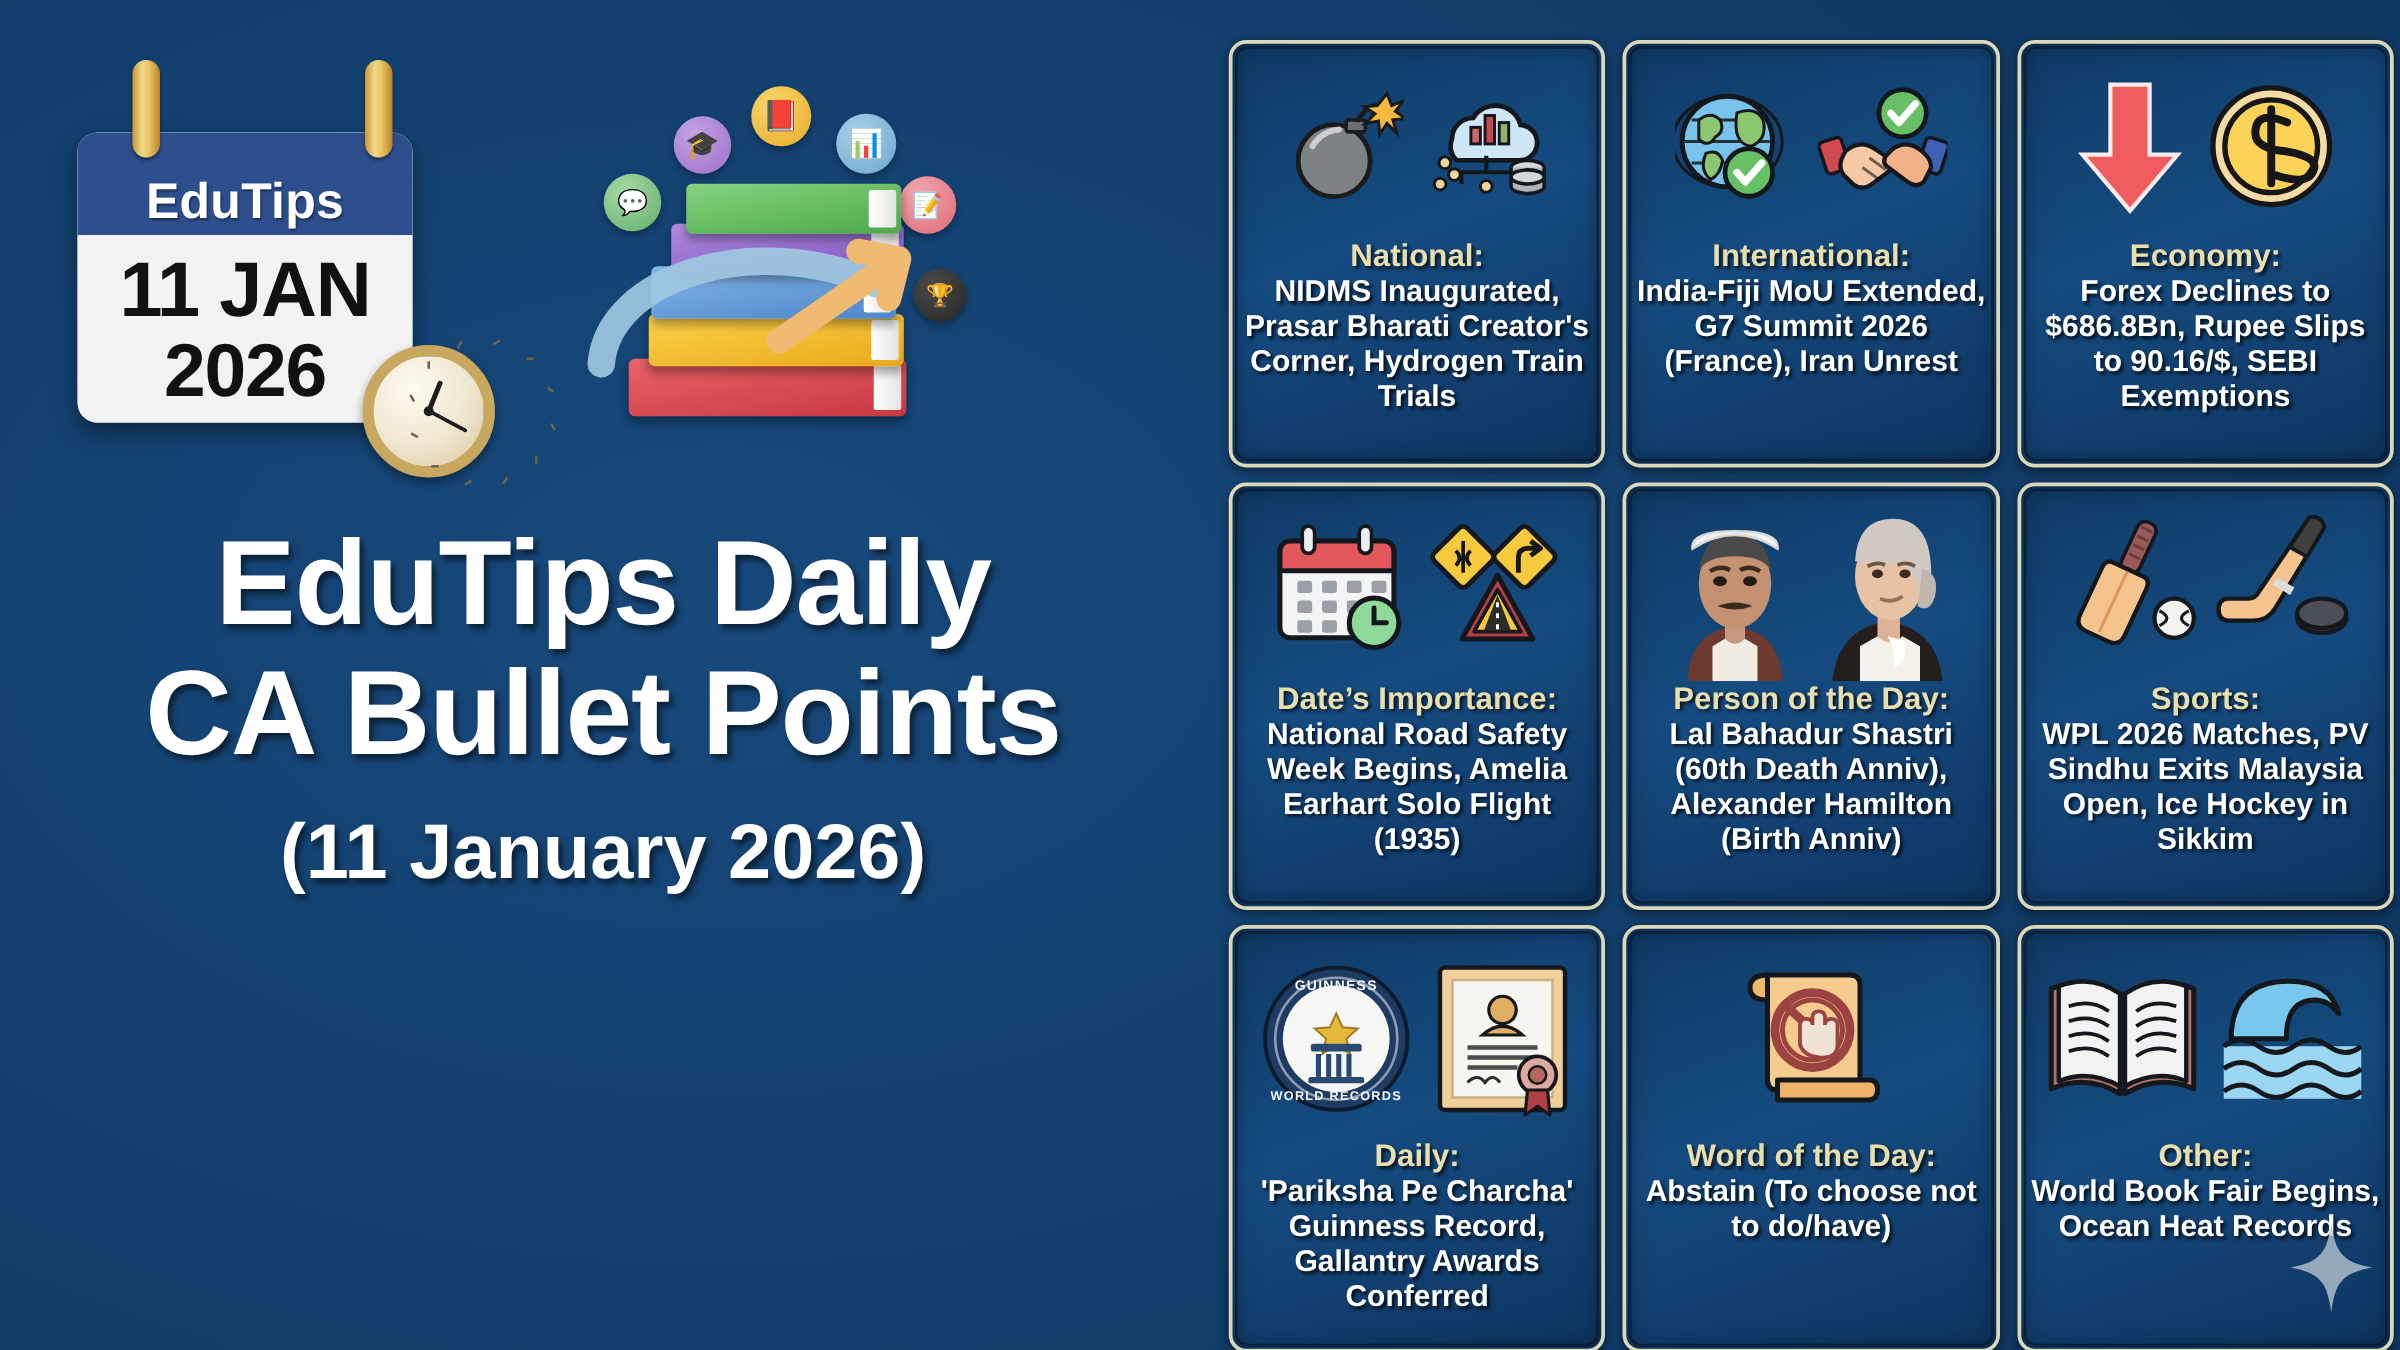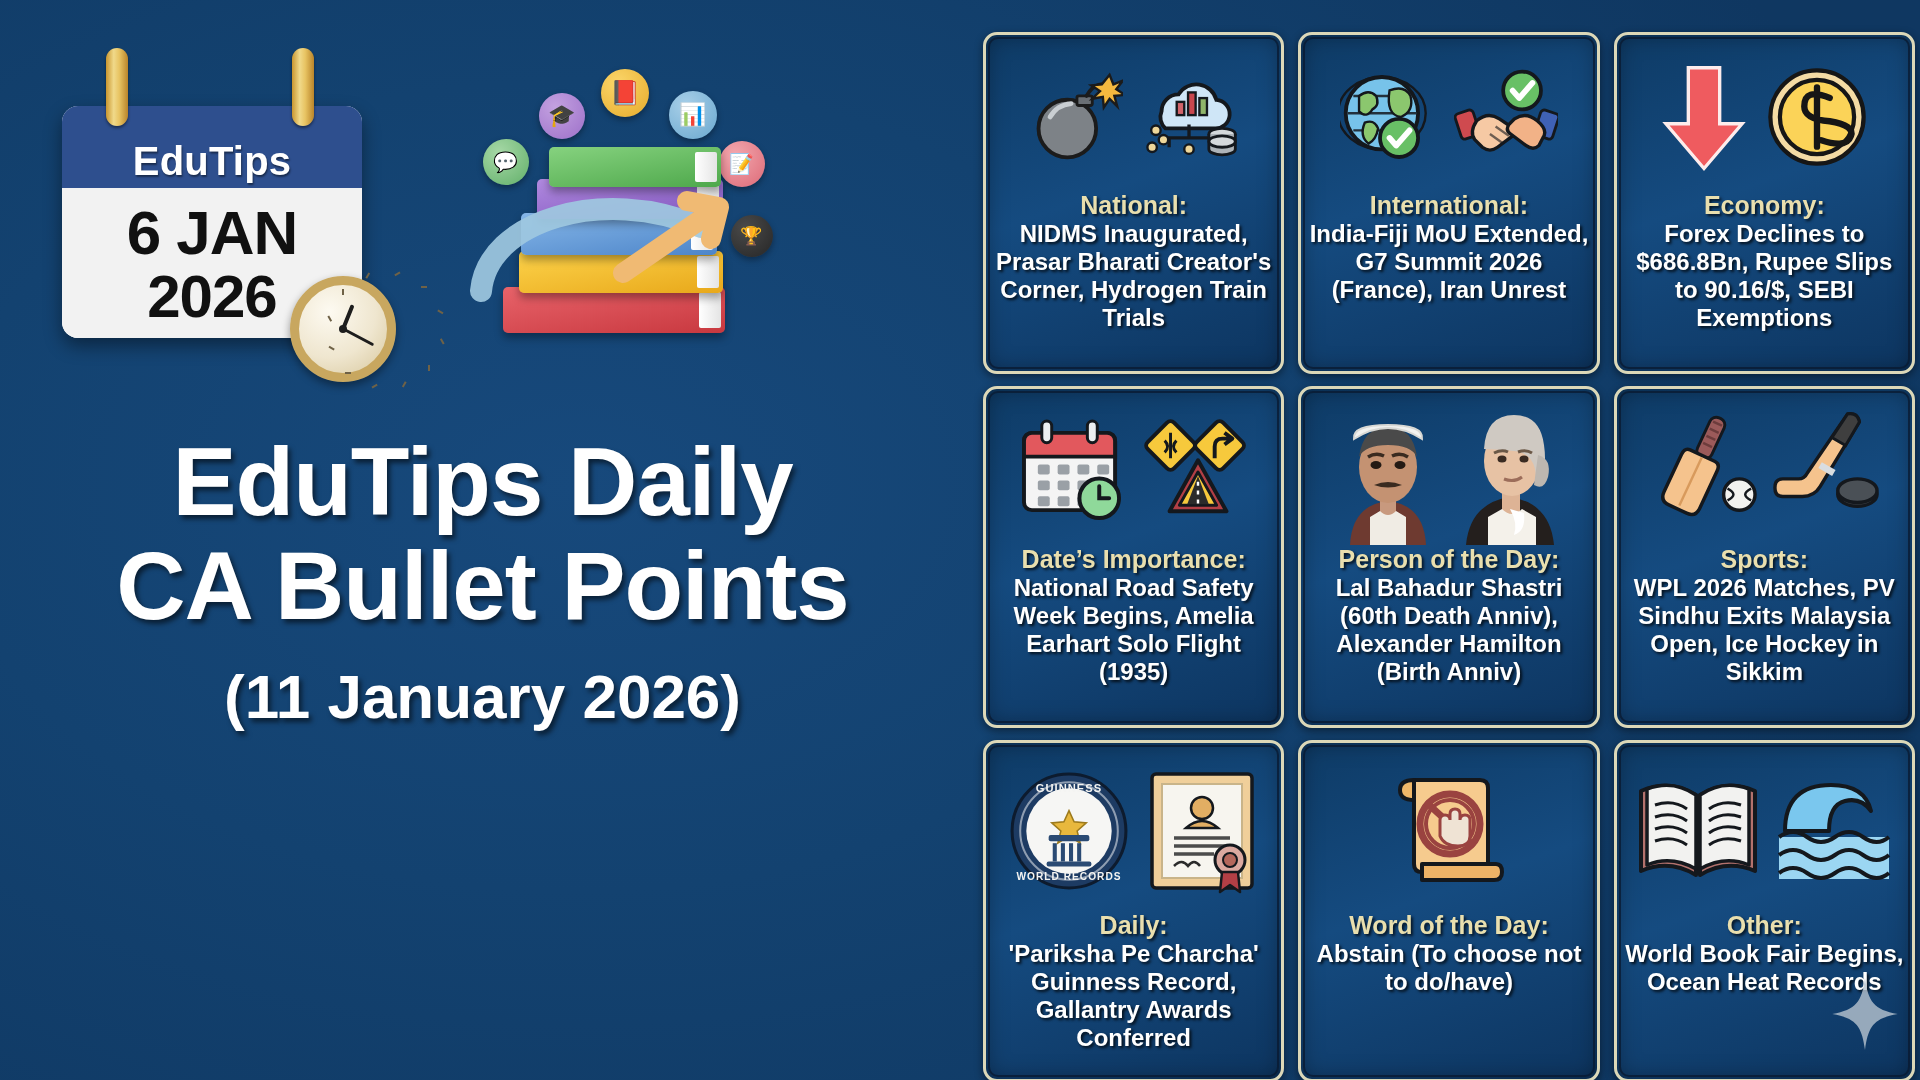--- a/index.html
+++ b/index.html
@@ -17,21 +17,21 @@
   #left{
     position:absolute;left:0;top:0;width:965px;height:1080px;
   }
   
   #cal-wrap{position:absolute;left:62px;top:48px;width:305px;height:300px;}
   .ring{position:absolute;top:0;width:22px;height:78px;border-radius:11px;
         background:linear-gradient(to right,#c9962f 0%,#f0d98a 35%,#e8c463 60%,#b9842a 100%);
         box-shadow:0 2px 3px rgba(0,0,0,.45);z-index:3;}
   .ring.r1{left:44px;}
   .ring.r2{left:230px;}
-  #cal{position:absolute;left:0;top:58px;width:300px;height:232px;
+  #cal{position:absolute;left:0;top:58px;width:268px;height:232px;
        border-radius:16px;overflow:hidden;background:#fff;
        box-shadow:0 8px 18px rgba(0,0,0,.42);z-index:2;}
   #cal-head{height:78px;background:#2e4f8e;display:flex;align-items:flex-end;
             justify-content:center;padding-bottom:4px;}
   #cal-head span{
     color:#fff;font-size:40px;font-weight:bold;letter-spacing:.2px;
     text-shadow:1px 2px 2px rgba(0,0,0,.45);
   }
   #cal-body{height:154px;background:#f2f2f2;display:flex;flex-direction:column;
             align-items:center;justify-content:center;line-height:.98;}
@@ -49,21 +49,21 @@
 
   
   #books{position:absolute;left:455px;top:55px;width:330px;height:330px;}
   .bk{position:absolute;border-radius:5px;box-shadow:0 5px 8px rgba(0,0,0,.35);}
   .bk .pg{position:absolute;right:4px;top:5px;bottom:5px;width:22px;
           background:linear-gradient(to right,#fff,#e4e4e4);border-radius:2px;}
   .bubble{position:absolute;border-radius:50%;display:flex;align-items:center;
           justify-content:center;font-size:22px;box-shadow:0 3px 6px rgba(0,0,0,.35);}
 
   
-  #headline{position:absolute;left:0;top:430px;width:965px;text-align:center;}
+  #headline{position:absolute;left:0;top:415px;width:965px;text-align:center;}
   #headline .l1,#headline .l2{
     color:#fff;font-weight:bold;font-size:96px;line-height:1.08;letter-spacing:-1px;
     text-shadow:3px 4px 5px rgba(0,0,0,.55);
   }
   #headline .l3{
     color:#fff;font-weight:bold;font-size:62px;margin-top:24px;
     text-shadow:3px 4px 5px rgba(0,0,0,.55);
   }
 
   
@@ -108,21 +108,21 @@
   <div id="left">
 
     <div id="cal-wrap">
       <div class="ring r1"></div>
       <div class="ring r2"></div>
       <div id="cal">
         <div id="cal-head">
           <span>EduTips</span>
         </div>
         <div id="cal-body">
-          <div class="d1">6 JAN</div>
+          <div class="d1">11 JAN</div>
           <div class="d2">2026</div>
         </div>
       </div>
       <div id="clock">
         <div class="tick" style="transform:rotate(0deg)"></div>
         <div class="tick" style="transform:rotate(30deg)"></div>
         <div class="tick" style="transform:rotate(60deg)"></div>
         <div class="tick" style="transform:rotate(90deg)"></div>
         <div class="tick" style="transform:rotate(120deg)"></div>
         <div class="tick" style="transform:rotate(150deg)"></div>

